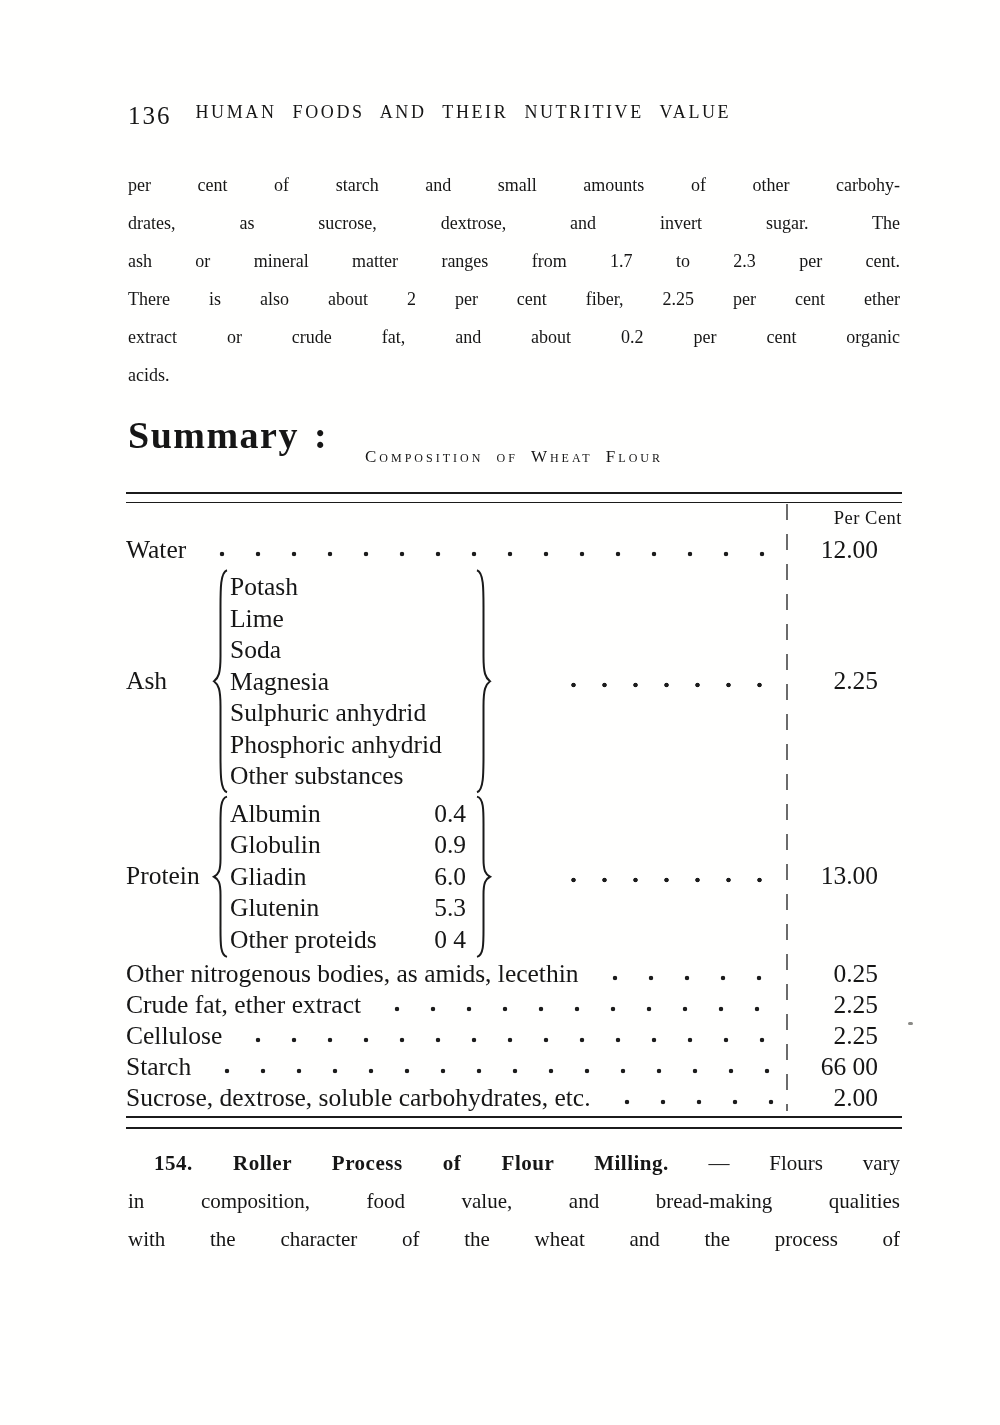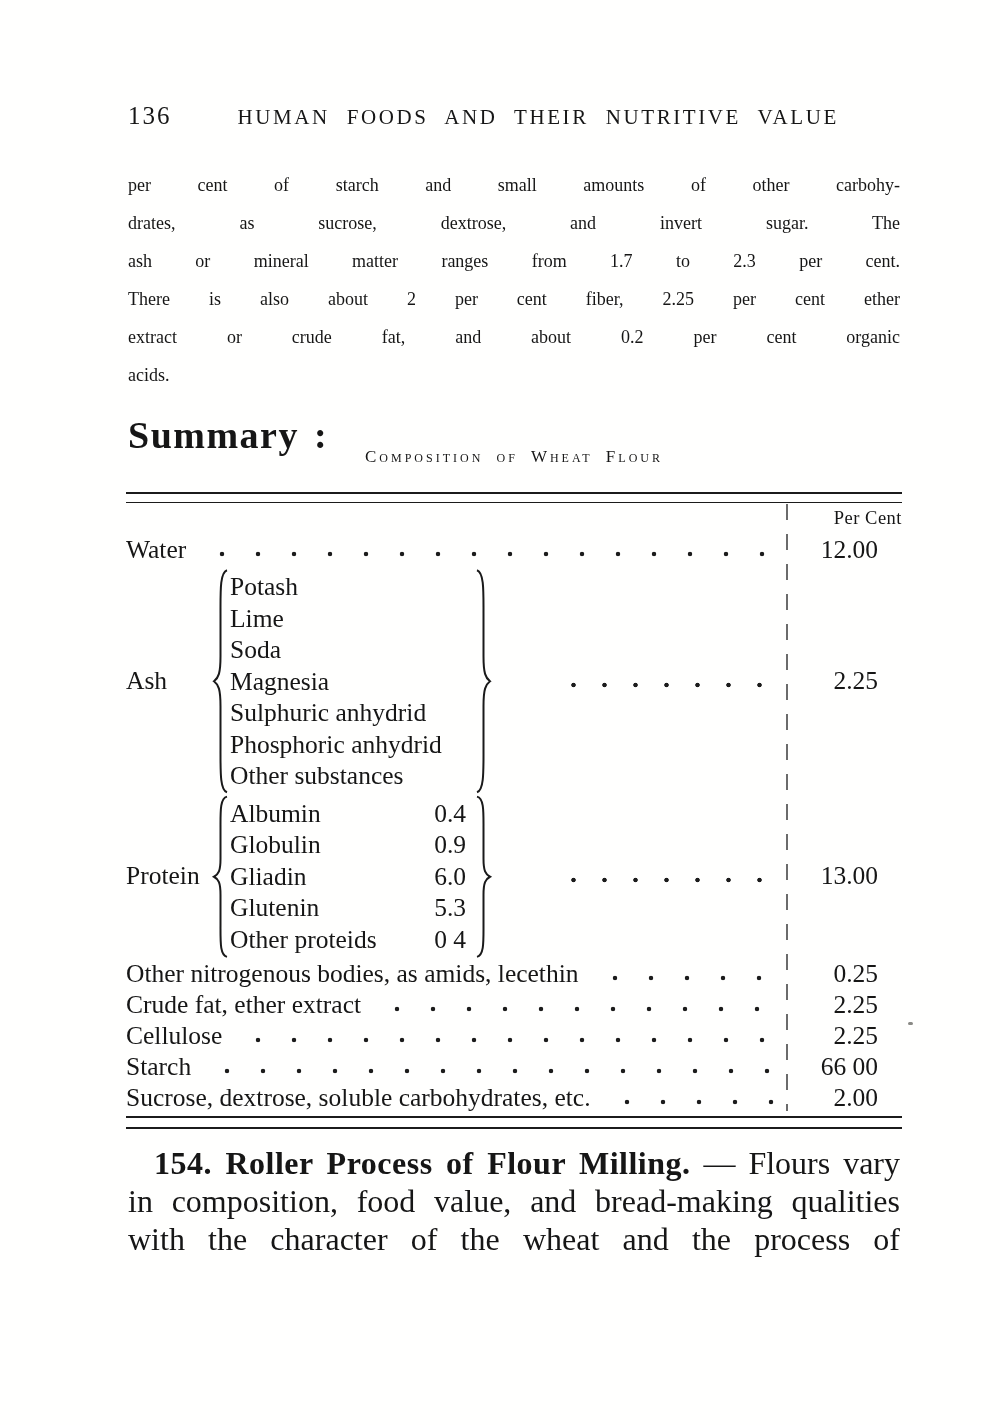--- a/index.html
+++ b/index.html
@@ -9,24 +9,24 @@
     margin:0 auto;
     background:#fffffe;
     color:#161616;
     font-family:"Liberation Serif","DejaVu Serif",serif;
     overflow:hidden;
   }
 
   
   .running-head{
     position:absolute;top:102px;left:128px;width:772px;
-    display:flex;align-items:flex-end;gap:11px;
+    display:flex;align-items:flex-start;
   }
   .page-number{font-size:25px;letter-spacing:2px;}
-  .head-title{margin-left:55px;font-size:21px;letter-spacing:2.6px;word-spacing:9px;white-space:nowrap;}
+  .head-title{margin-left:24px;font-size:18px;letter-spacing:2.6px;word-spacing:9px;white-space:nowrap;}
 
   
   .intro{position:absolute;top:166px;left:128px;width:772px;font-size:18px;}
   .jline{line-height:38px;text-align:justify;text-align-last:justify;white-space:normal;word-spacing:2px;}
   .jline.last{text-align-last:left;}
 
   .summary-heading{
     position:absolute;top:413px;left:128px;
     font-size:38px;font-weight:bold;letter-spacing:1.5px;word-spacing:4px;
   }
@@ -71,21 +71,21 @@
   .gitem .sub-value{margin-left:auto;padding-right:8px;}
   .group-leader{
     flex:1;height:12px;align-self:center;margin:8px 10px 0 62px;
     background-image:radial-gradient(circle,#1c1c1c 1.9px,rgba(0,0,0,0) 2.6px);
     background-size:31px 12px;background-repeat:repeat-x;background-position:2px 50%;
   }
   .group-value{width:116px;box-sizing:border-box;align-self:center;text-align:right;padding-right:24px;white-space:nowrap;}
 
   .srow{display:flex;align-items:center;height:31px;}
 
-  .milling{position:absolute;top:1144px;left:128px;width:772px;font-size:32px;}
+  .milling{position:absolute;top:1144px;left:128px;width:772px;font-size:21px;}
   .milling .first{text-indent:26px;}
   .bold-lead{font-weight:bold;letter-spacing:.5px;}
 
   .speck{position:absolute;left:908px;top:1022px;width:5px;height:3px;background:#8a8a86;border-radius:2px;}
 </style>
 </head>
 <body>
 
 <div class="page">
 

